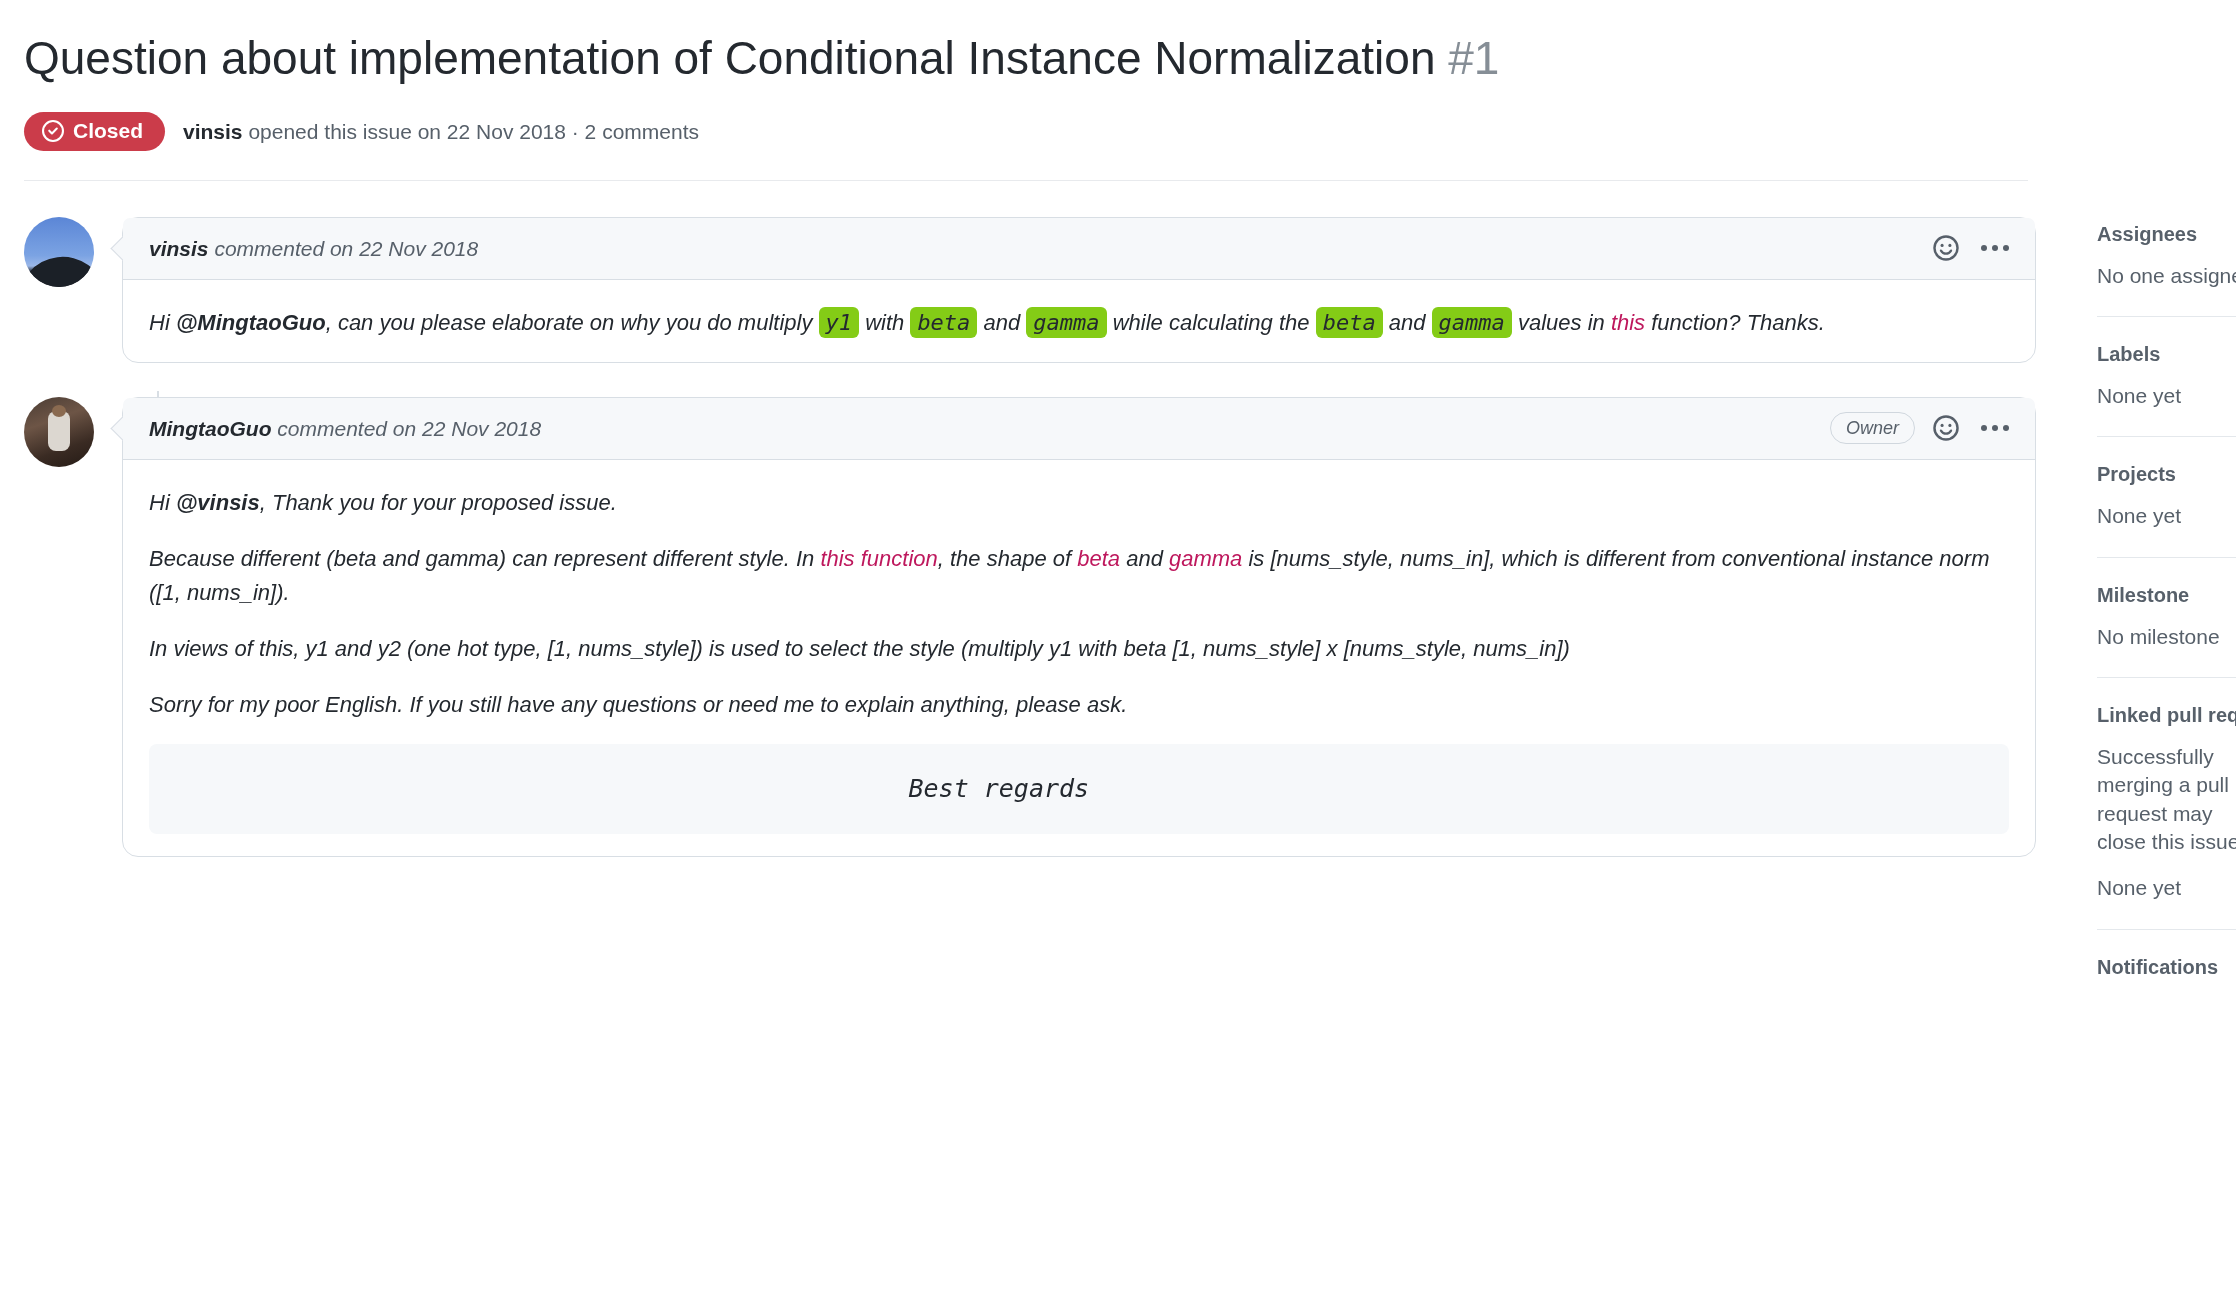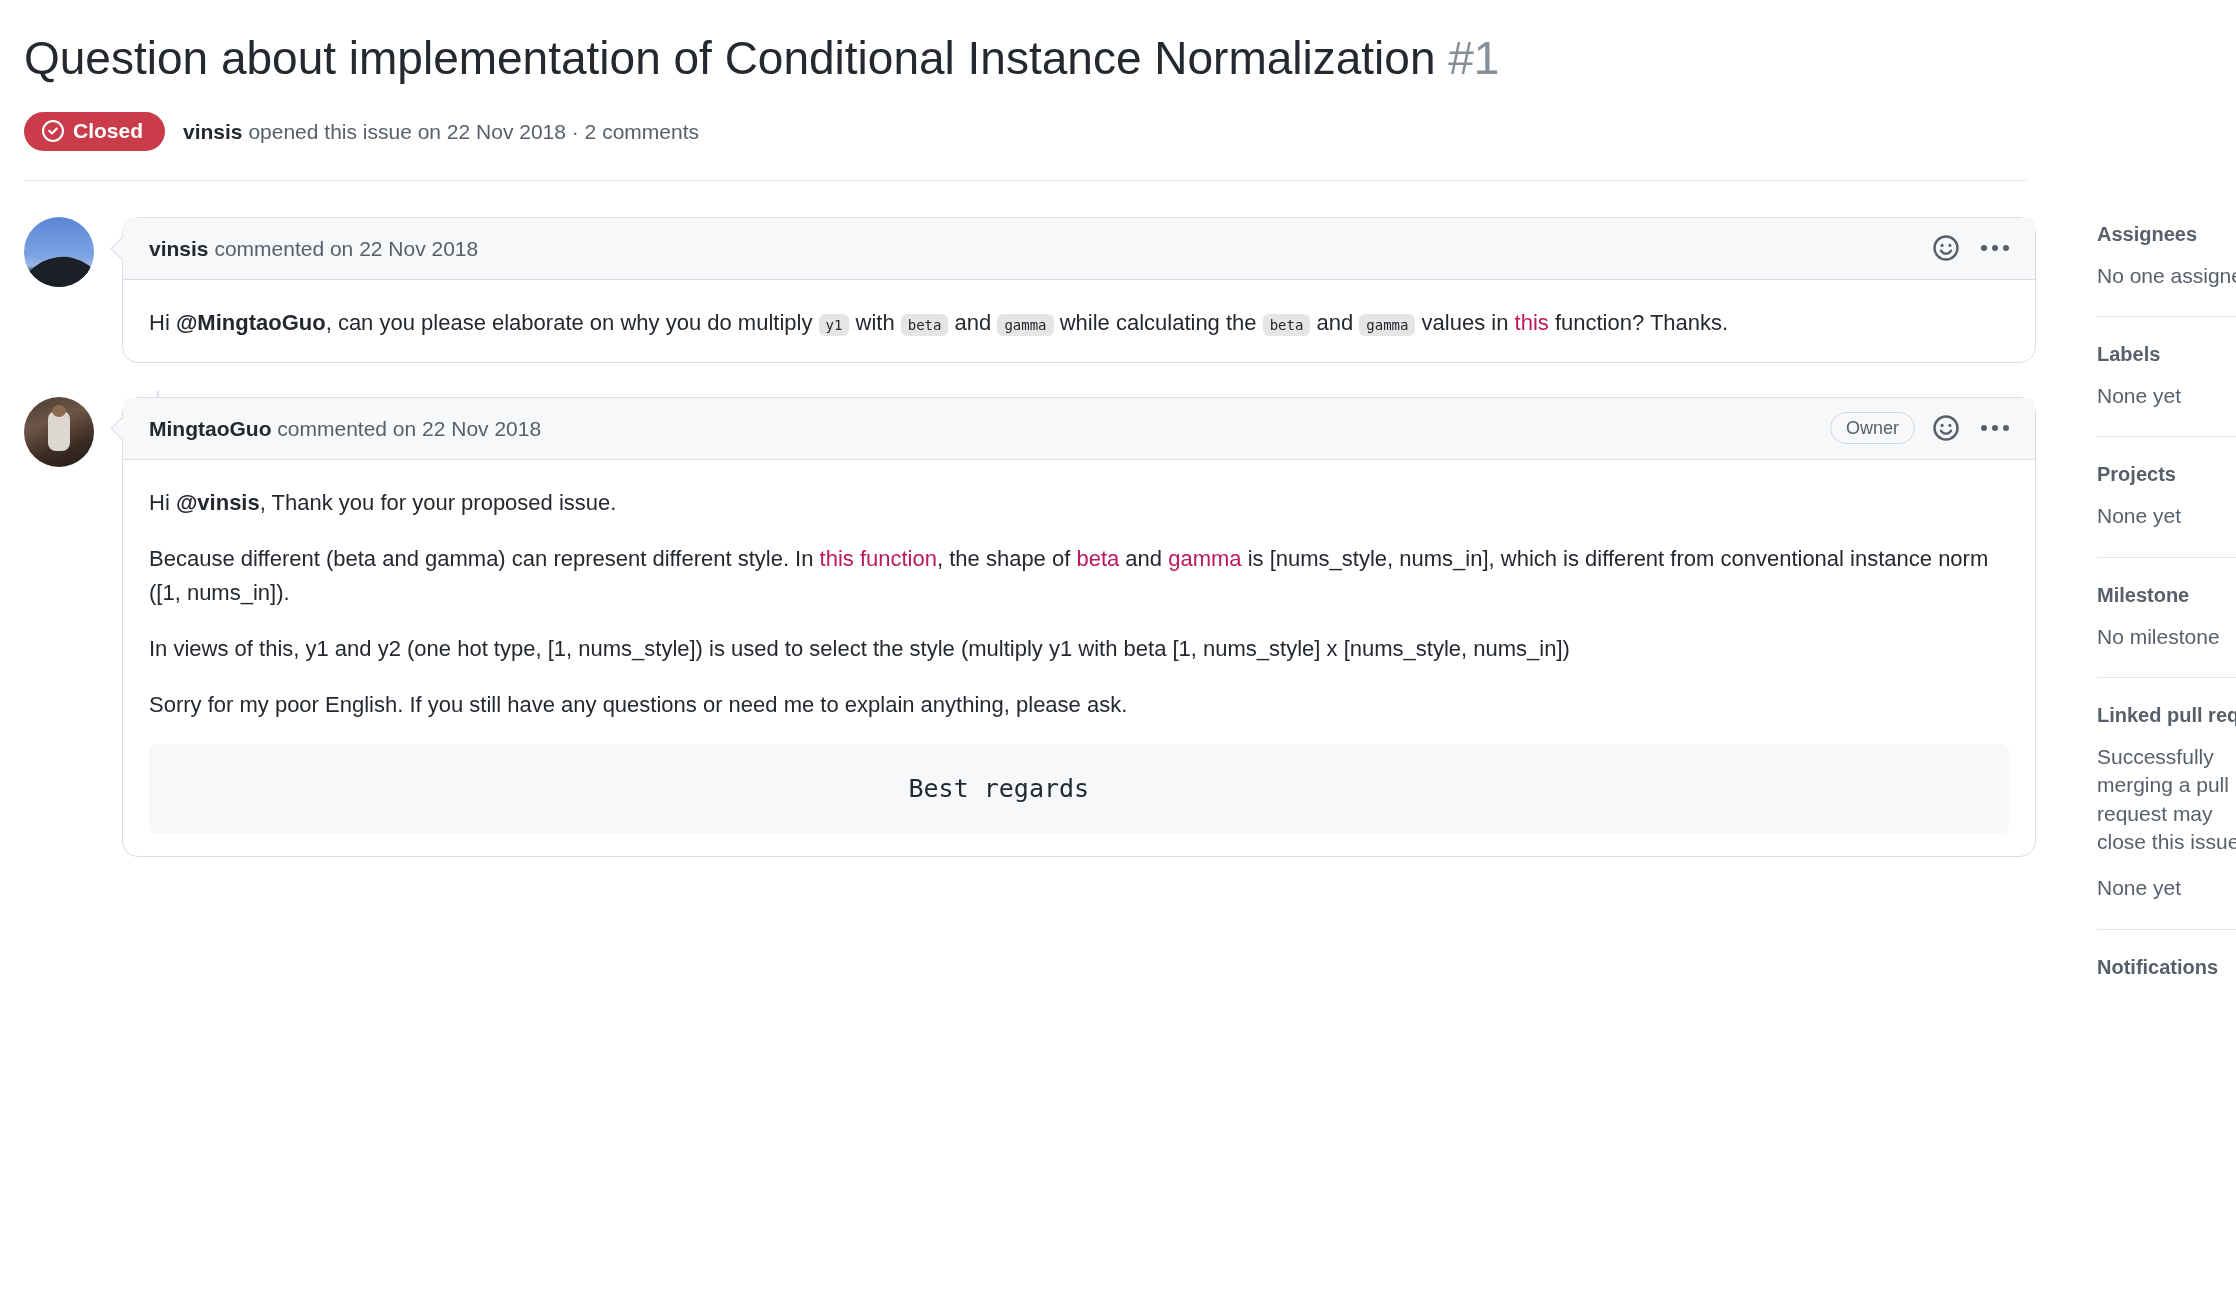--- a/index.html
+++ b/index.html
@@ -117,20 +117,21 @@
     background: #8a6a50;
     border-radius: 50%;
   }
 
   .comment-box {
     flex: 1 1 auto;
     border: 1px solid #d8dee4;
     border-radius: 16px;
     background: #ffffff;
     position: relative;
+    font-style: italic;
   }
   .comment-box::before {
     content: "";
     position: absolute;
     left: -9px; top: 22px;
     width: 16px; height: 16px;
     background: #f6f8fa;
     border-left: 1px solid #d8dee4;
     border-bottom: 1px solid #d8dee4;
     transform: rotate(45deg);
@@ -189,25 +190,25 @@
     padding: 26px 26px 22px 26px;
     font-size: 22px;
     line-height: 1.55;
     color: #24292f;
   }
   .comment-body p { margin: 0 0 22px 0; }
   .comment-body p:last-child { margin-bottom: 0; }
   .comment-body b { font-weight: 600; }
   .lnk { color: #be185d; text-decoration: none; }
   code.inline {
-    background: #e5e5e5;
+    background: #84cc16;
     border-radius: 6px;
     padding: 3px 7px;
     font-family: "DejaVu Sans Mono", "Liberation Mono", monospace;
-    font-size: 14px;
+    font-size: 22px;
     color: #24292f;
     white-space: nowrap;
   }
   pre.codeblock {
     background: #f6f8fa;
     border-radius: 8px;
     padding: 26px 22px;
     margin: 0;
     font-family: "DejaVu Sans Mono", "Liberation Mono", monospace;
     font-size: 25px;

